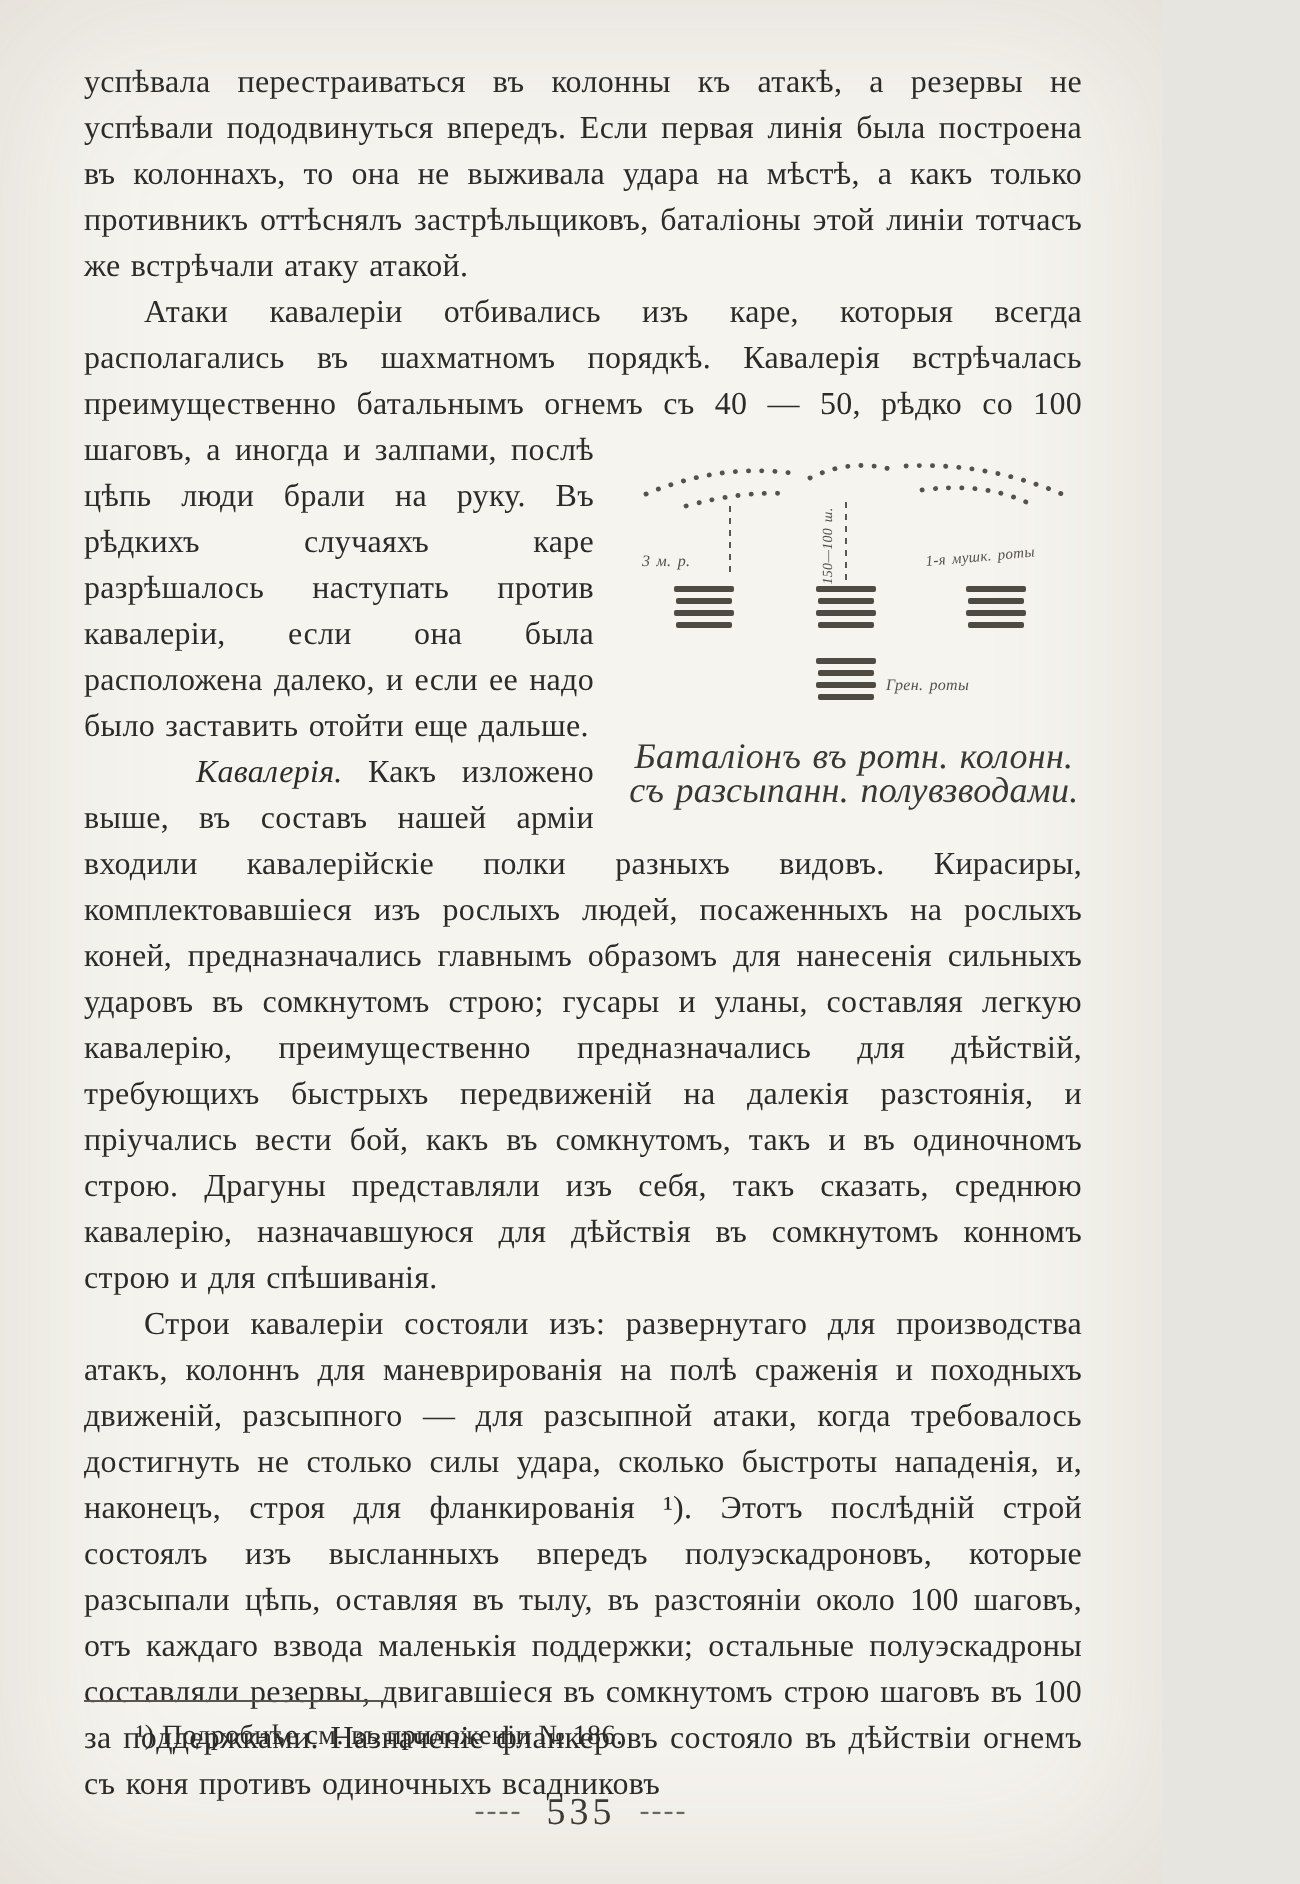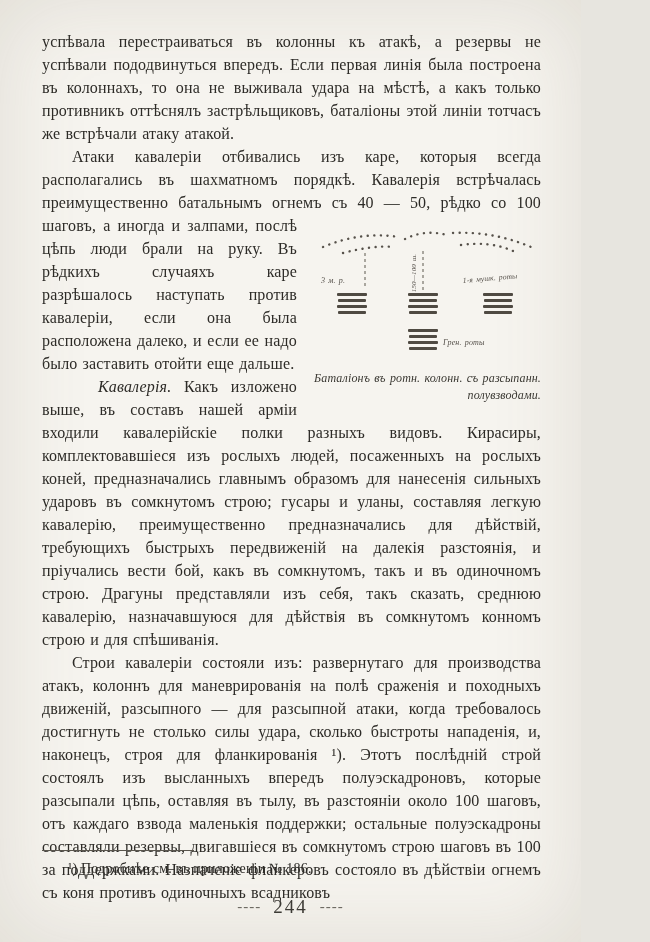--- a/index.html
+++ b/index.html
@@ -35,25 +35,25 @@
     display: block;
     width: 228px;
     margin: 3px 0 8px 16px;
     text-indent: 0;
     text-align: center;
   }
   .figure svg { display: block; width: 228px; height: 148px; }
   .fig-caption {
     display: block;
     font-style: italic;
-    font-size: 12px;
+    font-size: 18px;
     line-height: 17px;
     color: #3a3832;
     margin-top: 5px;
-    text-align: right;
+    text-align: center;
     text-indent: 0;
   }
   .dots {
     fill: none;
     stroke: #56514a;
     stroke-width: 2.4;
     stroke-linecap: round;
     stroke-dasharray: 0.1 6.5;
   }
   .dashline {
@@ -150,16 +150,16 @@
   <p class="para"><span class="lead-italic">Кавалерія.</span><span> Какъ изложено выше, въ составъ нашей арміи входили кавалерійскіе полки разныхъ видовъ. Кирасиры, комплектовавшіеся изъ рослыхъ людей, посаженныхъ на рослыхъ коней, предназначались главнымъ образомъ для нанесенія сильныхъ ударовъ въ сомкнутомъ строю; гусары и уланы, составляя легкую кавалерію, преимущественно предназначались для дѣйствій, требующихъ быстрыхъ передвиженій на далекія разстоянія, и пріучались вести бой, какъ въ сомкнутомъ, такъ и въ одиночномъ строю. Драгуны представляли изъ себя, такъ сказать, среднюю кавалерію, назначавшуюся для дѣйствія въ сомкнутомъ конномъ строю и для спѣшиванія.</span></p>
 
   <p class="para">Строи кавалеріи состояли изъ: развернутаго для производства атакъ, колоннъ для маневрированія на полѣ сраженія и походныхъ движеній, разсыпного — для разсыпной атаки, когда требовалось достигнуть не столько силы удара, сколько быстроты нападенія, и, наконецъ, строя для фланкированія ¹). Этотъ послѣдній строй состоялъ изъ высланныхъ впередъ полуэскадроновъ, которые разсыпали цѣпь, оставляя въ тылу, въ разстояніи около 100 шаговъ, отъ каждаго взвода маленькія поддержки; остальные полуэскадроны составляли резервы, двигавшіеся въ сомкнутомъ строю шаговъ въ 100 за поддержками. Назначеніе фланкеровъ состояло въ дѣйствіи огнемъ съ коня противъ одиночныхъ всадниковъ</p>
 
   <div class="footnote-area">
     <div class="footnote-rule"></div>
     <p class="footnote">¹) Подробнѣе см. въ приложеніи № 186.</p>
   </div>
 
   <div class="pagenum">
-    <span class="dash">----</span><span class="num">244</span><span class="dash">----</span>
+    <span class="dash">----</span><span class="num">535</span><span class="dash">----</span>
   </div>
 
 </div>
 
 </body></html>

